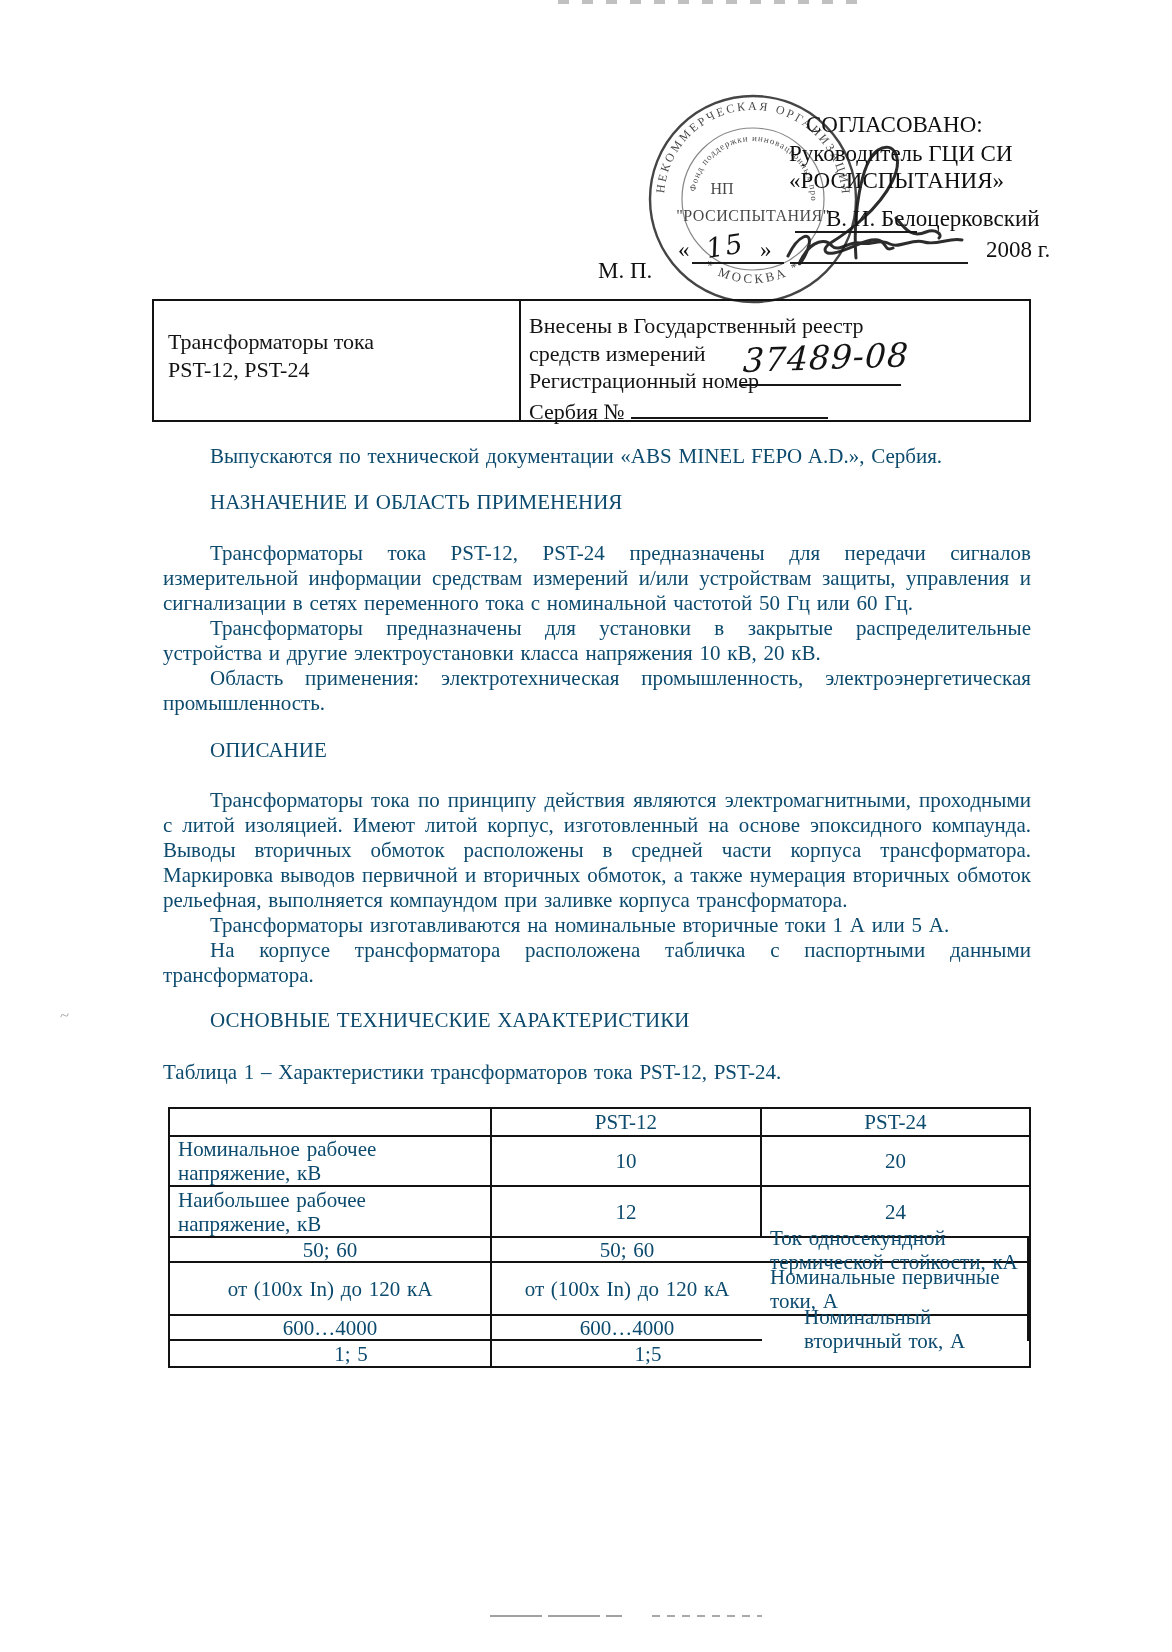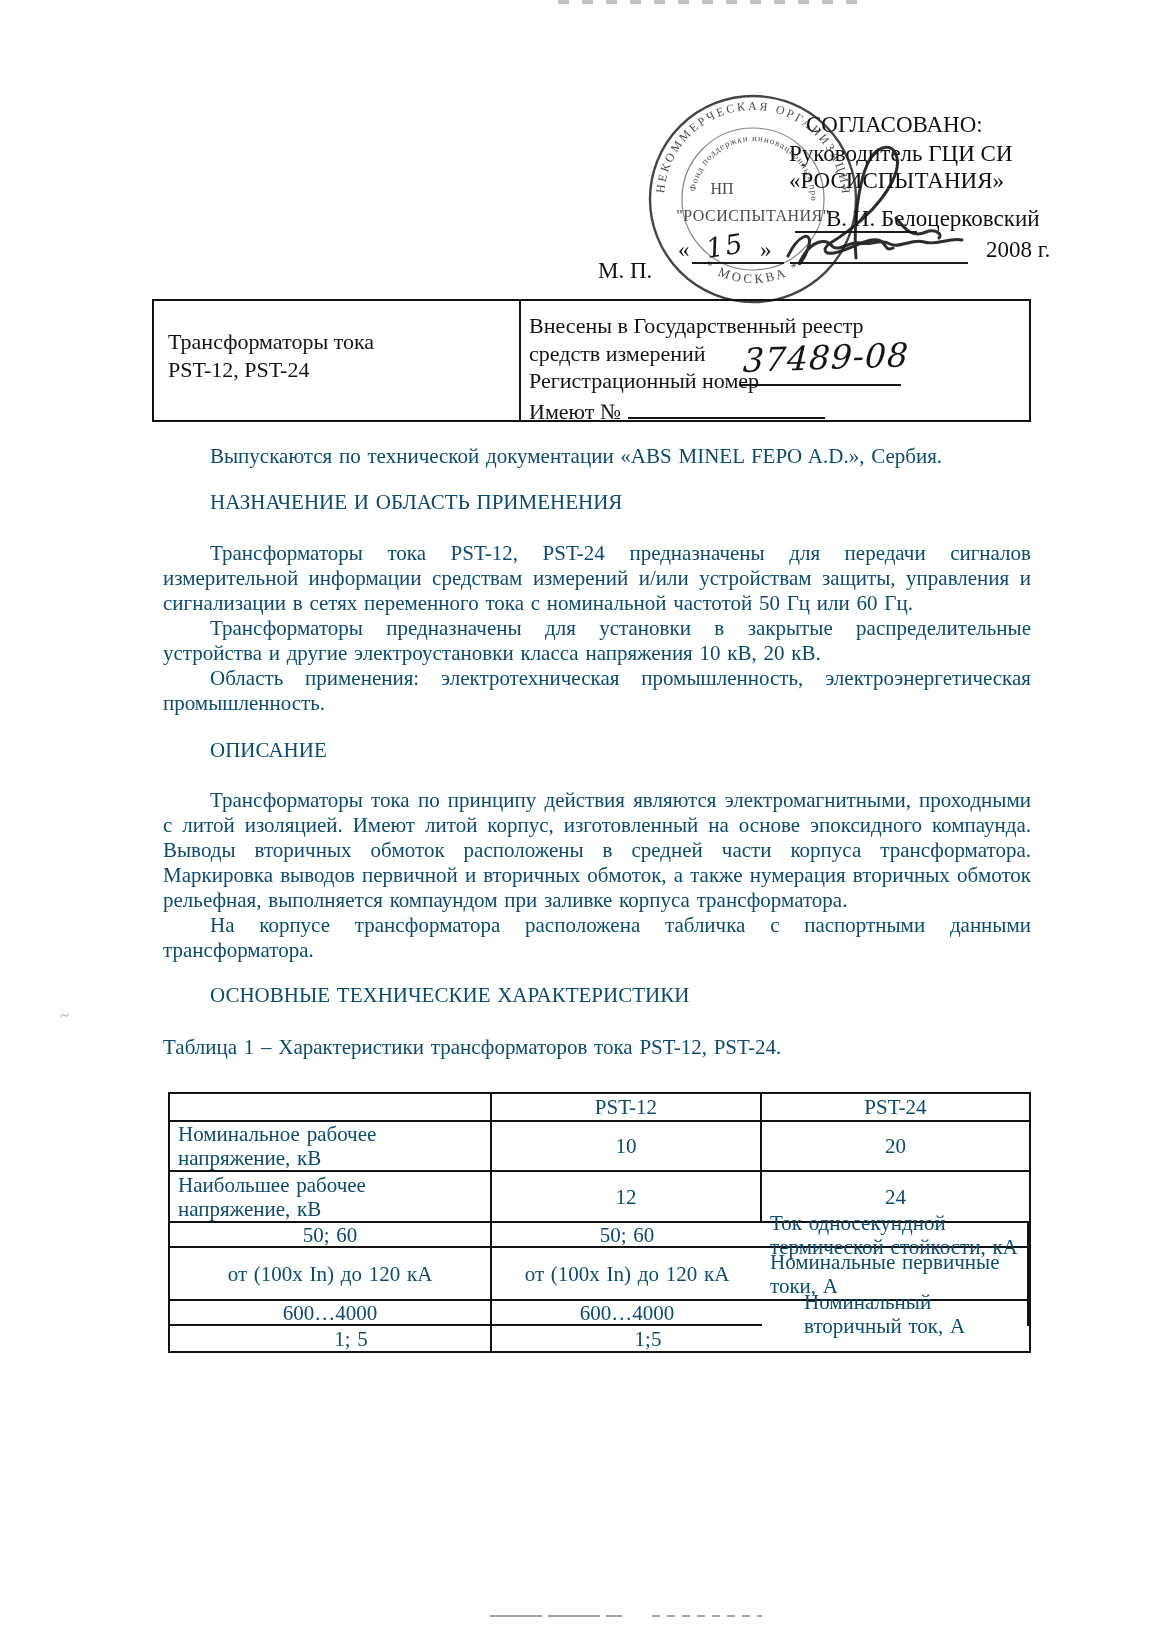--- a/index.html
+++ b/index.html
@@ -82,21 +82,21 @@
   .p-fix50   { height: 50px; }
   .p-fix125  { height: 125px; }
   .p-fix25   { height: 25px; }
   .p3        { margin-bottom: 22px; }
   .h2        { margin-bottom: 25px; }
   .h3        { margin-top: 20px; margin-bottom: 27px; }
   .tbl-caption { text-align: left; white-space: nowrap; }
 
   
   .spec-table {
-    margin-left: 5px; margin-top: 32px;
+    margin-left: 5px; margin-top: 22px;
     width: 863px; border: 2px solid #121212;
     display: grid;
     grid-template-columns: 322px 270px 267px;
     grid-template-rows: 28px 50px 51px 25px 53px 25px 25px;
     text-align: left; text-indent: 0;
   }
   .spec-table .cell {
     border-right: 2px solid #121212;
     border-bottom: 2px solid #121212;
     font-size: 21px; line-height: 24px;
@@ -172,37 +172,38 @@
       <div>Трансформаторы тока</div>
       <div>PST-12, PST-24</div>
     </div>
     <div class="registry-right">
       <div>Внесены в Государственный реестр</div>
       <div>средств измерений</div>
       <div class="reg-line">
         <span>Регистрационный номер</span>
       </div>
       <div class="reg-line">
-        <span>Имеют  №</span><span class="vzamen-underline"></span>
+        <span>Сербия  №</span><span class="vzamen-underline"></span>
       </div>
       <div class="abs hand hand-regnum regnum-wrap">37489-08</div>
       <div class="regnum-underline"></div>
     </div>
   </div>
 
   <div class="abs doc-flow">
     <p class="h-intro">Выпускаются  по технической документации «ABS MINEL FEPO A.D.», Сербия.</p>
 
     <div class="doc-heading h1">НАЗНАЧЕНИЕ И ОБЛАСТЬ ПРИМЕНЕНИЯ</div>
     <p class="p-fix75">Трансформаторы тока PST-12, PST-24 предназначены для передачи сигналов измерительной информации средствам измерений и/или устройствам защиты, управления и сигнализации в сетях переменного тока с номинальной частотой 50 Гц или 60 Гц.</p>
     <p class="p-fix50">Трансформаторы предназначены  для установки в закрытые распределительные устройства и другие электроустановки класса напряжения  10 кВ, 20 кВ.</p>
     <p class="p-fix50 p3">Область применения: электротехническая промышленность, электроэнергетическая промышленность.</p>
 
     <div class="doc-heading h2">ОПИСАНИЕ</div>
     <p class="p-fix125">Трансформаторы тока по принципу действия являются электромагнитными, проходными с литой изоляцией. Имеют литой корпус, изготовленный на основе эпоксидного компаунда. Выводы вторичных обмоток расположены в средней части корпуса трансформатора. Маркировка выводов первичной и вторичных обмоток, а также нумерация вторичных обмоток рельефная, выполняется компаундом при заливке корпуса трансформатора.</p>
+    <p class="p-fix25">Трансформаторы изготавливаются на номинальные вторичные токи 1 А или 5 А.</p>
     <p class="p-fix50">На корпусе трансформатора расположена табличка с паспортными данными трансформатора.</p>
 
     <div class="doc-heading h3">ОСНОВНЫЕ ТЕХНИЧЕСКИЕ ХАРАКТЕРИСТИКИ</div>
     <div class="tbl-caption">Таблица 1 – Характеристики трансформаторов тока PST-12, PST-24.</div>
 
     <div class="spec-table">
       <div class="cell label-cell"></div>
       <div class="cell value-cell">PST-12</div>
       <div class="cell value-cell last-col">PST-24</div>
 

